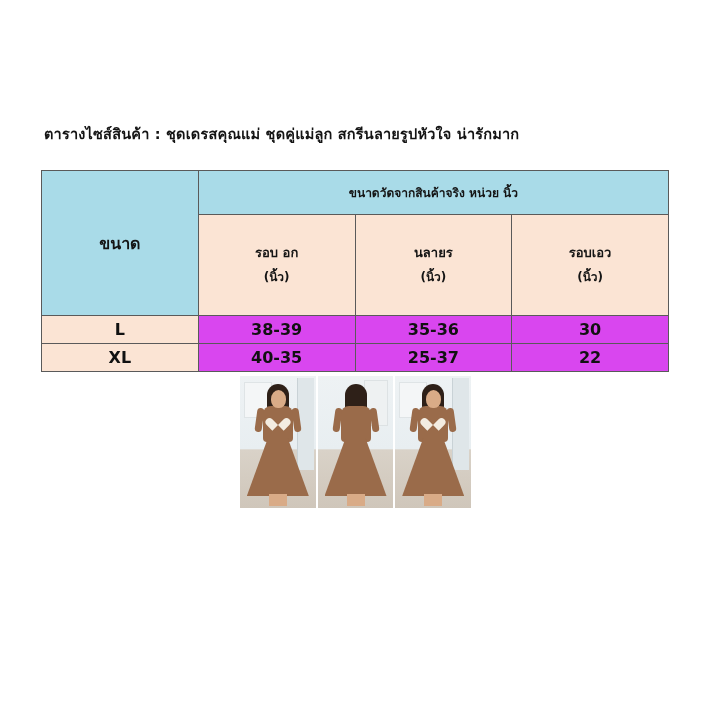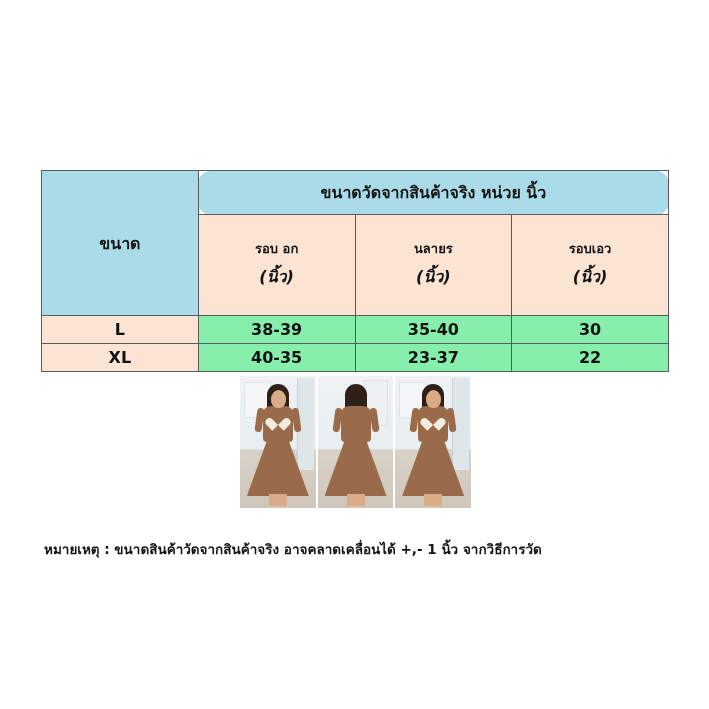--- a/index.html
+++ b/index.html
@@ -59,42 +59,40 @@
     font-weight: bold;
     color: #141414;
     margin-top: 32px;
   }
   .cell-peach {
     background: #fbe4d4;
     color: #111111;
     font-weight: bold;
   }
   .cell-white {
-    background: #86efac;
+    background: #d946ef;
     color: #111111;
     font-weight: bold;
   }
   .th-size {
     font-size: 16px;
     height: 143px;
   }
   .th-main {
-    font-size: 16px;
+    font-size: 12px;
     height: 43px;
-    border-radius: 13px;
   }
   .th-sub {
     font-size: 13px;
     height: 100px;
     line-height: 1.9;
   }
   .th-sub .unit {
     display: block;
-    font-size: 16px;
-    font-style: italic;
+    font-size: 12px;
   }
   .row-cell {
     height: 27px;
     font-size: 16px;
   }
   .row-label {
     font-size: 16px;
   }
 
   
@@ -234,20 +232,21 @@
     font-weight: bold;
     color: #141414;
     white-space: nowrap;
   }
 </style>
 </head>
 <body>
 
 <div class="page">
 
+  <div class="title">ตารางไซส์สินค้า :  ชุดเดรสคุณแม่ ชุดคู่แม่ลูก สกรีนลายรูปหัวใจ น่ารักมาก</div>
 
   <table class="size-table">
     <tbody>
       <tr>
         <td class="hdr-blue th-size" rowspan="2">ขนาด</td>
         <td class="hdr-blue th-main" colspan="3">ขนาดวัดจากสินค้าจริง หน่วย นิ้ว</td>
       </tr>
       <tr>
         <td class="hdr-peach th-sub">
           <span>รอบ อก</span>
@@ -258,27 +257,27 @@
           <span class="unit">(นิ้ว)</span>
         </td>
         <td class="hdr-peach th-sub">
           <span>รอบเอว</span>
           <span class="unit">(นิ้ว)</span>
         </td>
       </tr>
       <tr>
         <td class="cell-peach row-cell row-label">L</td>
         <td class="cell-white row-cell">38-39</td>
-        <td class="cell-white row-cell">35-40</td>
+        <td class="cell-white row-cell">35-36</td>
         <td class="cell-white row-cell">30</td>
       </tr>
       <tr>
         <td class="cell-peach row-cell row-label">XL</td>
         <td class="cell-white row-cell">40-35</td>
-        <td class="cell-white row-cell">23-37</td>
+        <td class="cell-white row-cell">25-37</td>
         <td class="cell-white row-cell">22</td>
       </tr>
     </tbody>
   </table>
 
   <div class="photo-strip">
 
     <div class="photo">
       <div class="room"></div>
       <div class="wallpanel"></div>
@@ -313,15 +312,14 @@
       <div class="fig-arm-l"></div>
       <div class="fig-arm-r"></div>
       <div class="fig-body"></div>
       <div class="fig-heart"></div>
       <div class="fig-skirt"></div>
       <div class="fig-legs"></div>
     </div>
 
   </div>
 
-  <div class="footnote">หมายเหตุ : ขนาดสินค้าวัดจากสินค้าจริง อาจคลาดเคลื่อนได้ +,- 1 นิ้ว จากวิธีการวัด</div>
 
 </div>
 
 </body></html>

